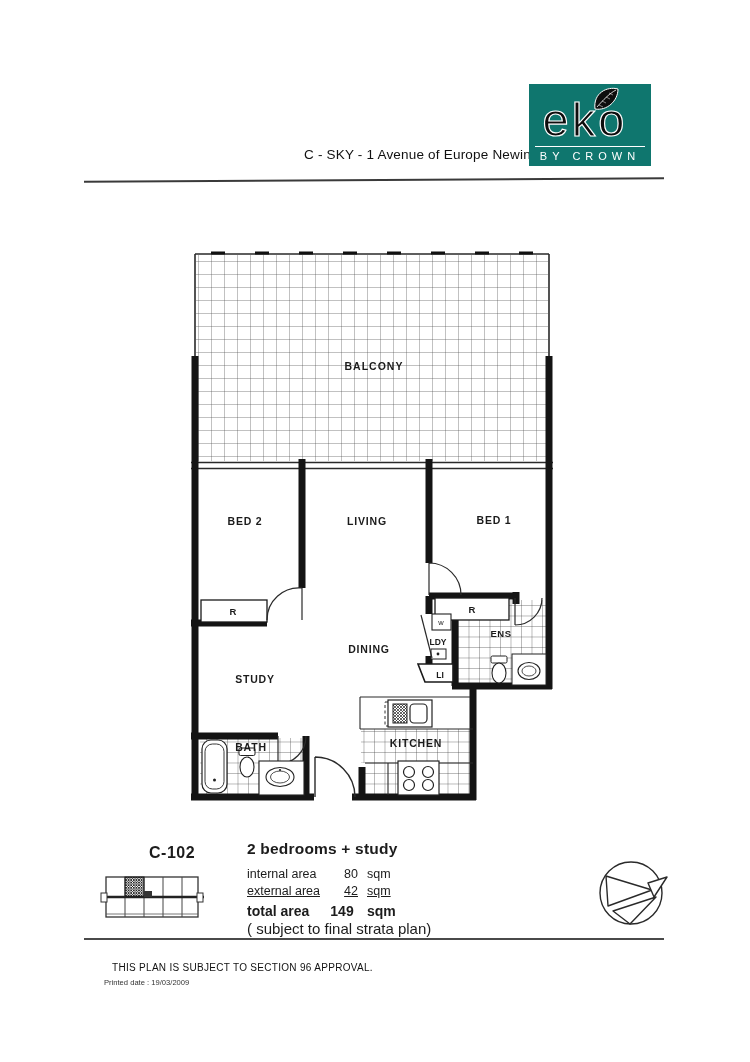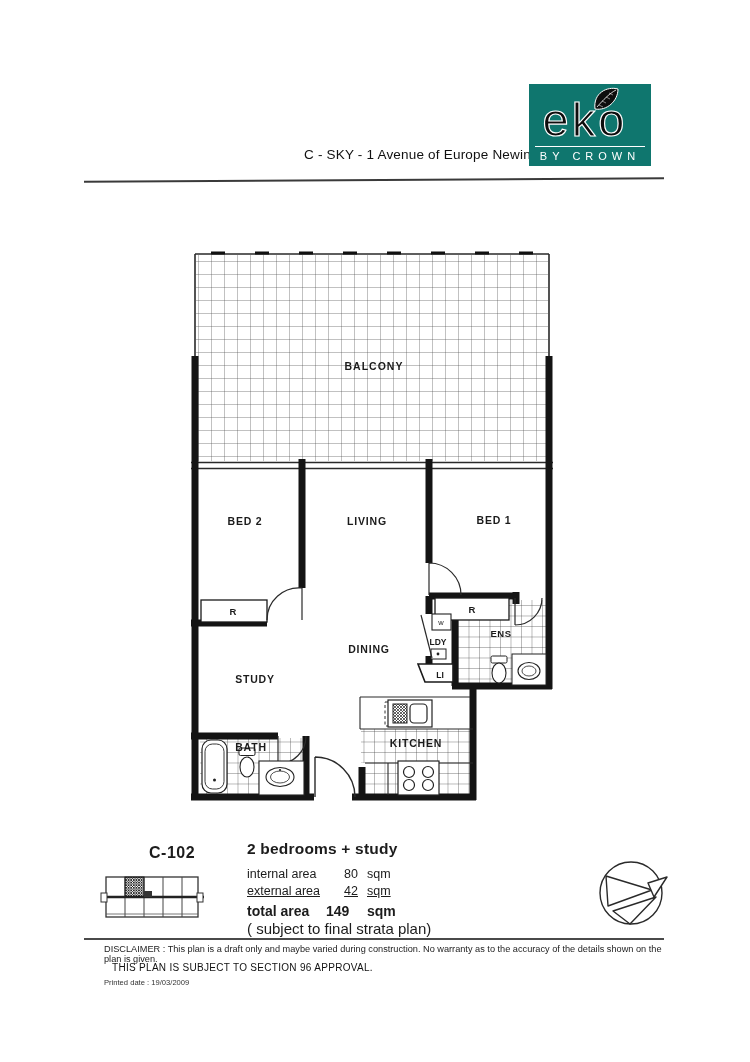--- a/index.html
+++ b/index.html
@@ -14,21 +14,21 @@
   .rule{height:2px;background:#3a3a3a;}
   .thin-rule{height:1.5px;background:#4a4a4a;}
   .unit-no{font-size:16px;font-weight:bold;letter-spacing:.5px;margin-left:45px;}
   .unit-type{font-size:15.5px;font-weight:bold;letter-spacing:.2px;}
   .area-row{display:flex;font-size:12.5px;width:150px;}
   .area-row .lbl{width:83px;}
   .area-row .val{width:28px;text-align:right;}
   .area-row .unit{width:30px;margin-left:9px;}
   .total-row{display:flex;font-size:14px;font-weight:bold;width:160px;}
   .total-row .lbl{width:79px;}
-  .total-row .val{width:32px;text-align:left;}
+  .total-row .val{width:32px;text-align:center;}
   .total-row .unit{width:30px;margin-left:9px;}
   .note{font-size:15px;}
   .disc{font-size:9.2px;color:#222;width:565px;}
   .approval{font-size:10px;letter-spacing:.3px;color:#111;margin-left:8px;}
   .printed{font-size:7.6px;color:#333;}
   svg text{font-family:"Liberation Sans",sans-serif;}
 </style>
 </head>
 <body>
 
@@ -191,17 +191,16 @@
   <div class="abs note" style="left:247px;top:920px;">( subject to final strata plan)</div>
 
   <svg class="abs" style="left:592px;top:849px;" width="78" height="86" viewBox="0 0 78 86">
     <circle cx="39" cy="44" r="31" fill="none" stroke="#2a2a2a" stroke-width="1.4"></circle>
     <polygon points="14,27 60,41 16,57" fill="#fff" stroke="#2a2a2a" stroke-width="1.4" stroke-linejoin="round"></polygon>
     <polygon points="21,62 64,48 38,75" fill="#fff" stroke="#2a2a2a" stroke-width="1.4" stroke-linejoin="round"></polygon>
     <polygon points="56,34 75,28 62,48" fill="#fff" stroke="#2a2a2a" stroke-width="1.4" stroke-linejoin="round"></polygon>
   </svg>
 
   <div class="abs thin-rule" style="left:84px;top:938px;width:580px;"></div>
-  <div class="abs disc" style="left:104px;top:944px;">DISCLAIMER : This plan is a draft only and maybe varied during construction. No warranty as to the accuracy of the details shown on the plan is given.</div>
   <div class="abs approval" style="left:104px;top:962px;">THIS PLAN IS SUBJECT TO SECTION 96 APPROVAL.</div>
   <div class="abs printed" style="left:104px;top:978px;">Printed date : 19/03/2009</div>
 
 </div>
 
 </body></html>

